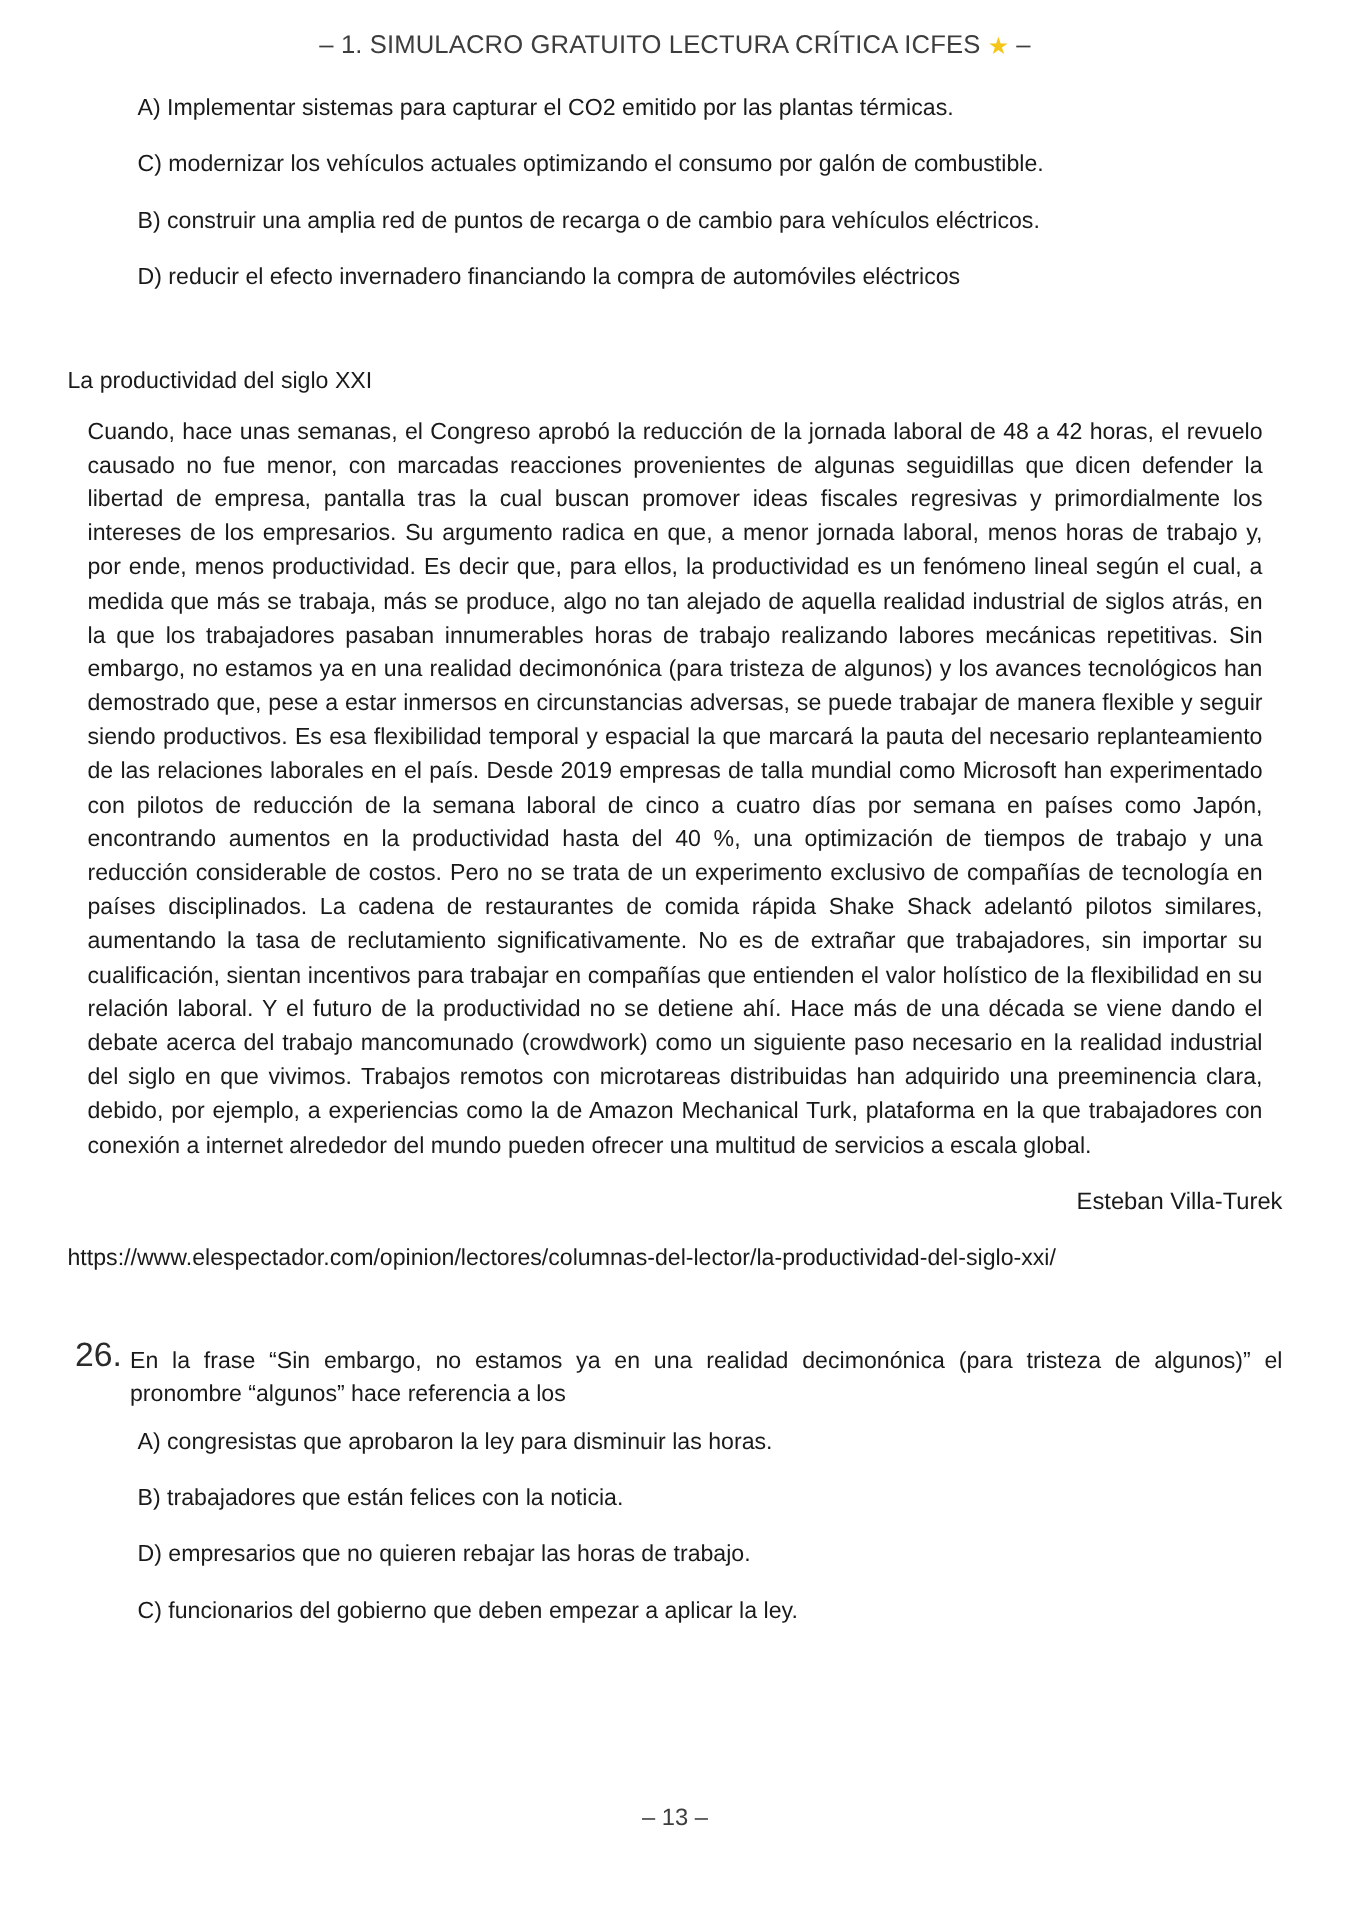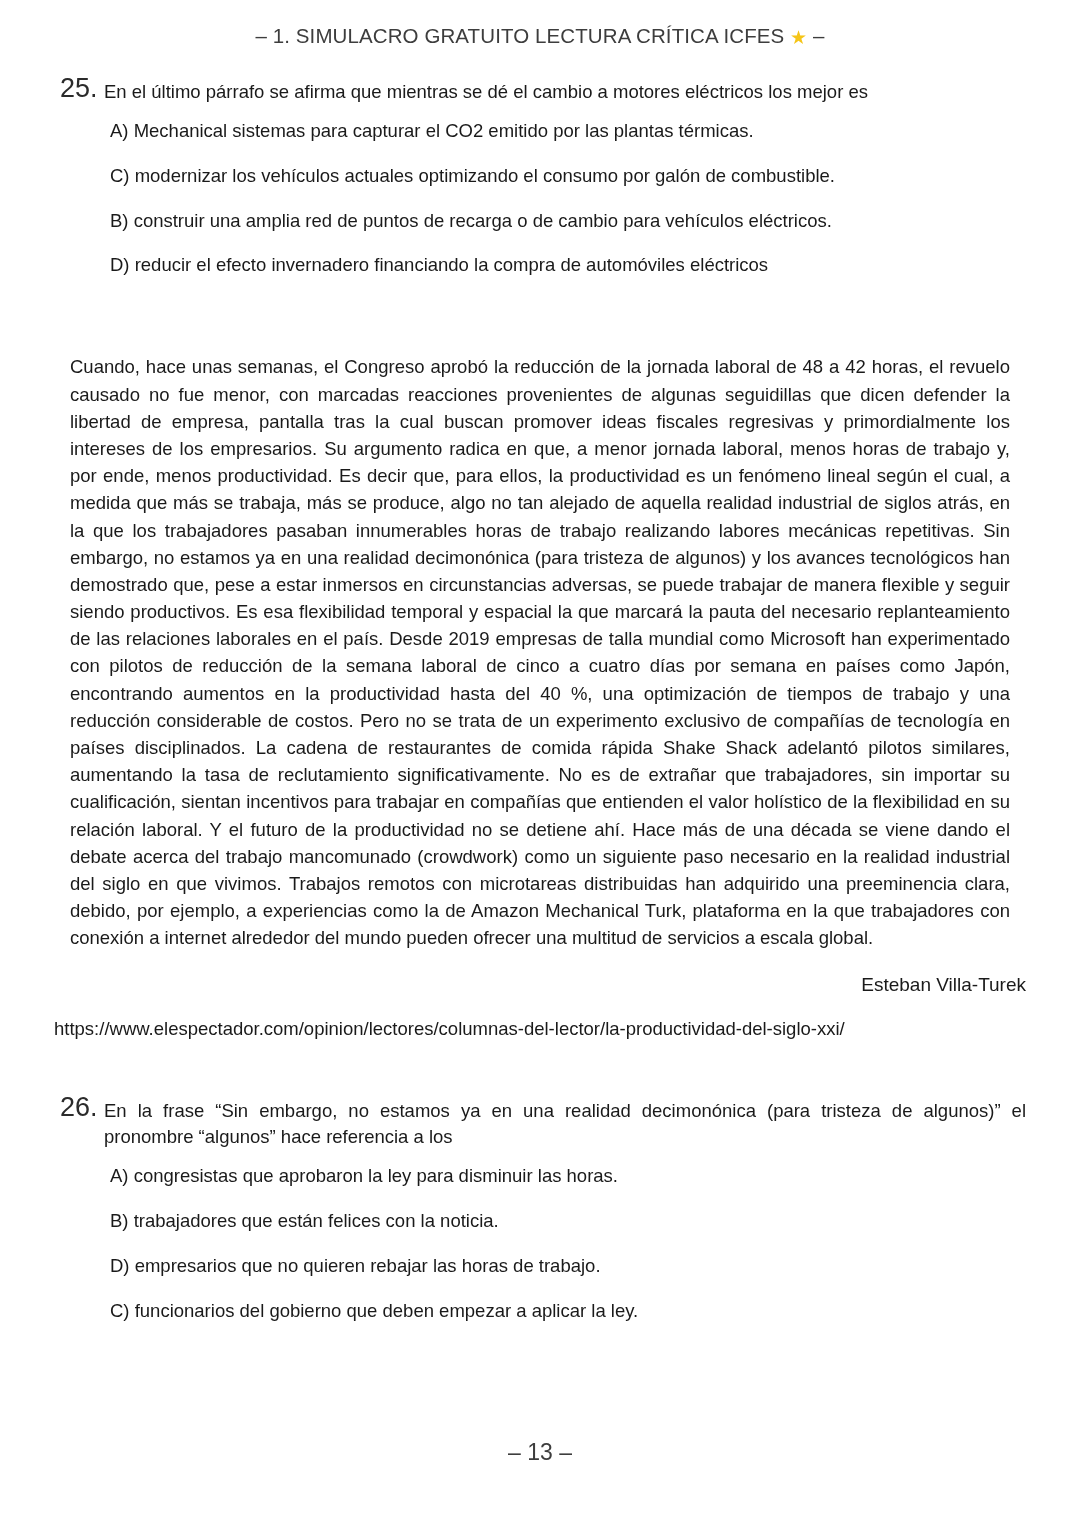--- a/index.html
+++ b/index.html
@@ -93,49 +93,46 @@
     margin-top: 22px;
     padding-left: 2px;
     word-break: break-all;
   }
   .footer {
     position: absolute;
     left: 0;
     right: 0;
     bottom: 34px;
     text-align: center;
-    font-size: 23px;
+    font-size: 19px;
     color: #3d3d3d;
   }
 </style>
 </head>
 <body>
 
 <div class="page">
 
   <div class="header">
     <span>–  1. SIMULACRO GRATUITO LECTURA CRÍTICA ICFES</span>
     <span class="star">★</span>
     <span>–</span>
   </div>
 
-  <div class="question-block">
-    <div class="q-num">25.</div>
-    <div class="q-text">En el último párrafo se afirma que mientras se dé el cambio a motores eléctricos los mejor es</div>
-  </div>
 
   <div class="options">
-    <div class="option">A) Mechanical sistemas para capturar el CO2 emitido por las plantas térmicas.</div>
+    <div class="option">A) Implementar sistemas para capturar el CO2 emitido por las plantas térmicas.</div>
     <div class="option">C) modernizar los vehículos actuales optimizando el consumo por galón de combustible.</div>
     <div class="option">B) construir una amplia red de puntos de recarga o de cambio para vehículos eléctricos.</div>
     <div class="option">D) reducir el efecto invernadero financiando la compra de automóviles eléctricos</div>
   </div>
 
   <div class="spacer-lg"></div>
 
+  <div class="reading-title">La productividad del siglo XXI</div>
   <p class="reading-body">Cuando, hace unas semanas, el Congreso aprobó la reducción de la jornada laboral de 48 a 42 horas, el revuelo causado no fue menor, con marcadas reacciones provenientes de algunas seguidillas que dicen defender la libertad de empresa, pantalla tras la cual buscan promover ideas fiscales regresivas y primordialmente los intereses de los empresarios. Su argumento radica en que, a menor jornada laboral, menos horas de trabajo y, por ende, menos productividad. Es decir que, para ellos, la productividad es un fenómeno lineal según el cual, a medida que más se trabaja, más se produce, algo no tan alejado de aquella realidad industrial de siglos atrás, en la que los trabajadores pasaban innumerables horas de trabajo realizando labores mecánicas repetitivas. Sin embargo, no estamos ya en una realidad decimonónica (para tristeza de algunos) y los avances tecnológicos han demostrado que, pese a estar inmersos en circunstancias adversas, se puede trabajar de manera flexible y seguir siendo productivos. Es esa flexibilidad temporal y espacial la que marcará la pauta del necesario replanteamiento de las relaciones laborales en el país. Desde 2019 empresas de talla mundial como Microsoft han experimentado con pilotos de reducción de la semana laboral de cinco a cuatro días por semana en países como Japón, encontrando aumentos en la productividad hasta del 40 %, una optimización de tiempos de trabajo y una reducción considerable de costos. Pero no se trata de un experimento exclusivo de compañías de tecnología en países disciplinados. La cadena de restaurantes de comida rápida Shake Shack adelantó pilotos similares, aumentando la tasa de reclutamiento significativamente. No es de extrañar que trabajadores, sin importar su cualificación, sientan incentivos para trabajar en compañías que entienden el valor holístico de la flexibilidad en su relación laboral. Y el futuro de la productividad no se detiene ahí. Hace más de una década se viene dando el debate acerca del trabajo mancomunado (crowdwork) como un siguiente paso necesario en la realidad industrial del siglo en que vivimos. Trabajos remotos con microtareas distribuidas han adquirido una preeminencia clara, debido, por ejemplo, a experiencias como la de Amazon Mechanical Turk, plataforma en la que trabajadores con conexión a internet alrededor del mundo pueden ofrecer una multitud de servicios a escala global.</p>
   <div class="author">Esteban Villa-Turek</div>
   <div class="source-url">https://www.elespectador.com/opinion/lectores/columnas-del-lector/la-productividad-del-siglo-xxi/</div>
 
   <div class="spacer-md"></div>
   <div class="spacer-md"></div>
 
   <div class="question-block">
     <div class="q-num">26.</div>
     <div class="q-text">En la frase “Sin embargo, no estamos ya en una realidad decimonónica (para tristeza de algunos)” el pronombre “algunos” hace referencia a los</div>

